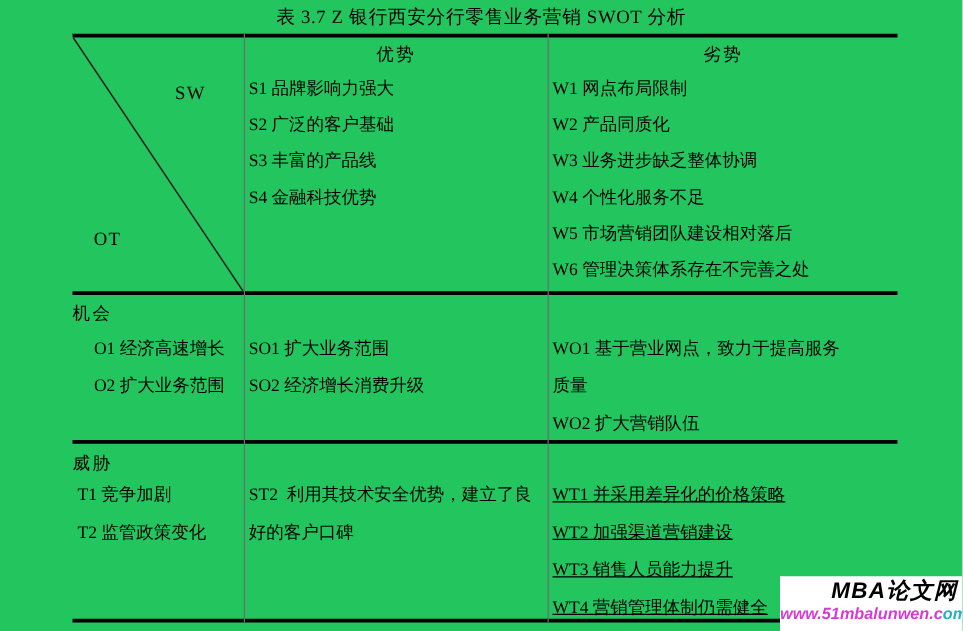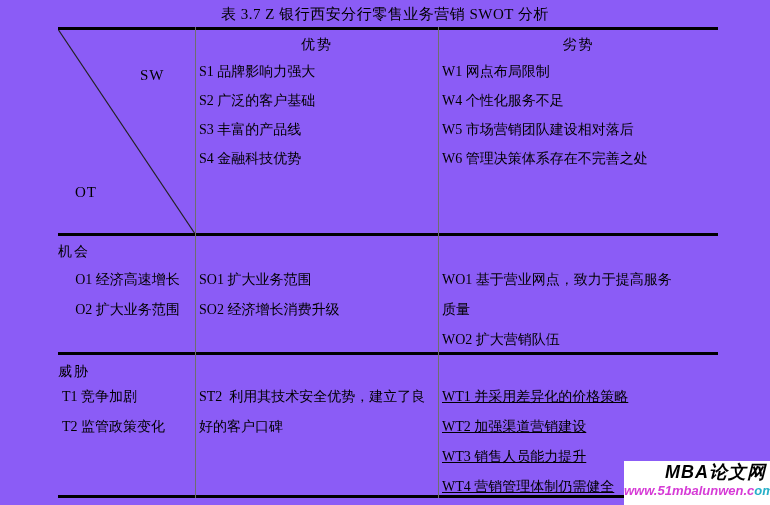--- a/index.html
+++ b/index.html
@@ -1,21 +1,21 @@
 <!DOCTYPE html>
 <html><head>
 <meta charset="utf-8">
 <style>
   * { margin: 0; padding: 0; box-sizing: border-box; }
   html, body { background: #ffffff; }
   .page {
     position: relative;
     width: 770px;
     height: 505px;
-    background: #8b5cf6;
+    background: #22c55e;
     font-family: "Liberation Serif", "DejaVu Serif", serif;
     color: #000000;
     overflow: hidden;
   }
   .doc-title {
     position: absolute;
     top: 5px;
     left: 0;
     width: 100%;
     text-align: center;
@@ -159,20 +159,22 @@
     <div class="col-header strengths">优势</div>
 
     <div class="items r1 s-list">
       <div class="item">S1 品牌影响力强大</div>
       <div class="item">S2 广泛的客户基础</div>
       <div class="item">S3 丰富的产品线</div>
       <div class="item">S4 金融科技优势</div>
     </div>
     <div class="items r1 w-list">
       <div class="item">W1 网点布局限制</div>
+      <div class="item">W2 产品同质化</div>
+      <div class="item">W3 业务进步缺乏整体协调</div>
       <div class="item">W4 个性化服务不足</div>
       <div class="item">W5 市场营销团队建设相对落后</div>
       <div class="item">W6 管理决策体系存在不完善之处</div>
     </div>
 
     <div class="row-header opportunities">机会</div>
     <div class="items r2 o-list">
       <div class="item">O1 经济高速增长</div>
       <div class="item">O2 扩大业务范围</div>
     </div>

